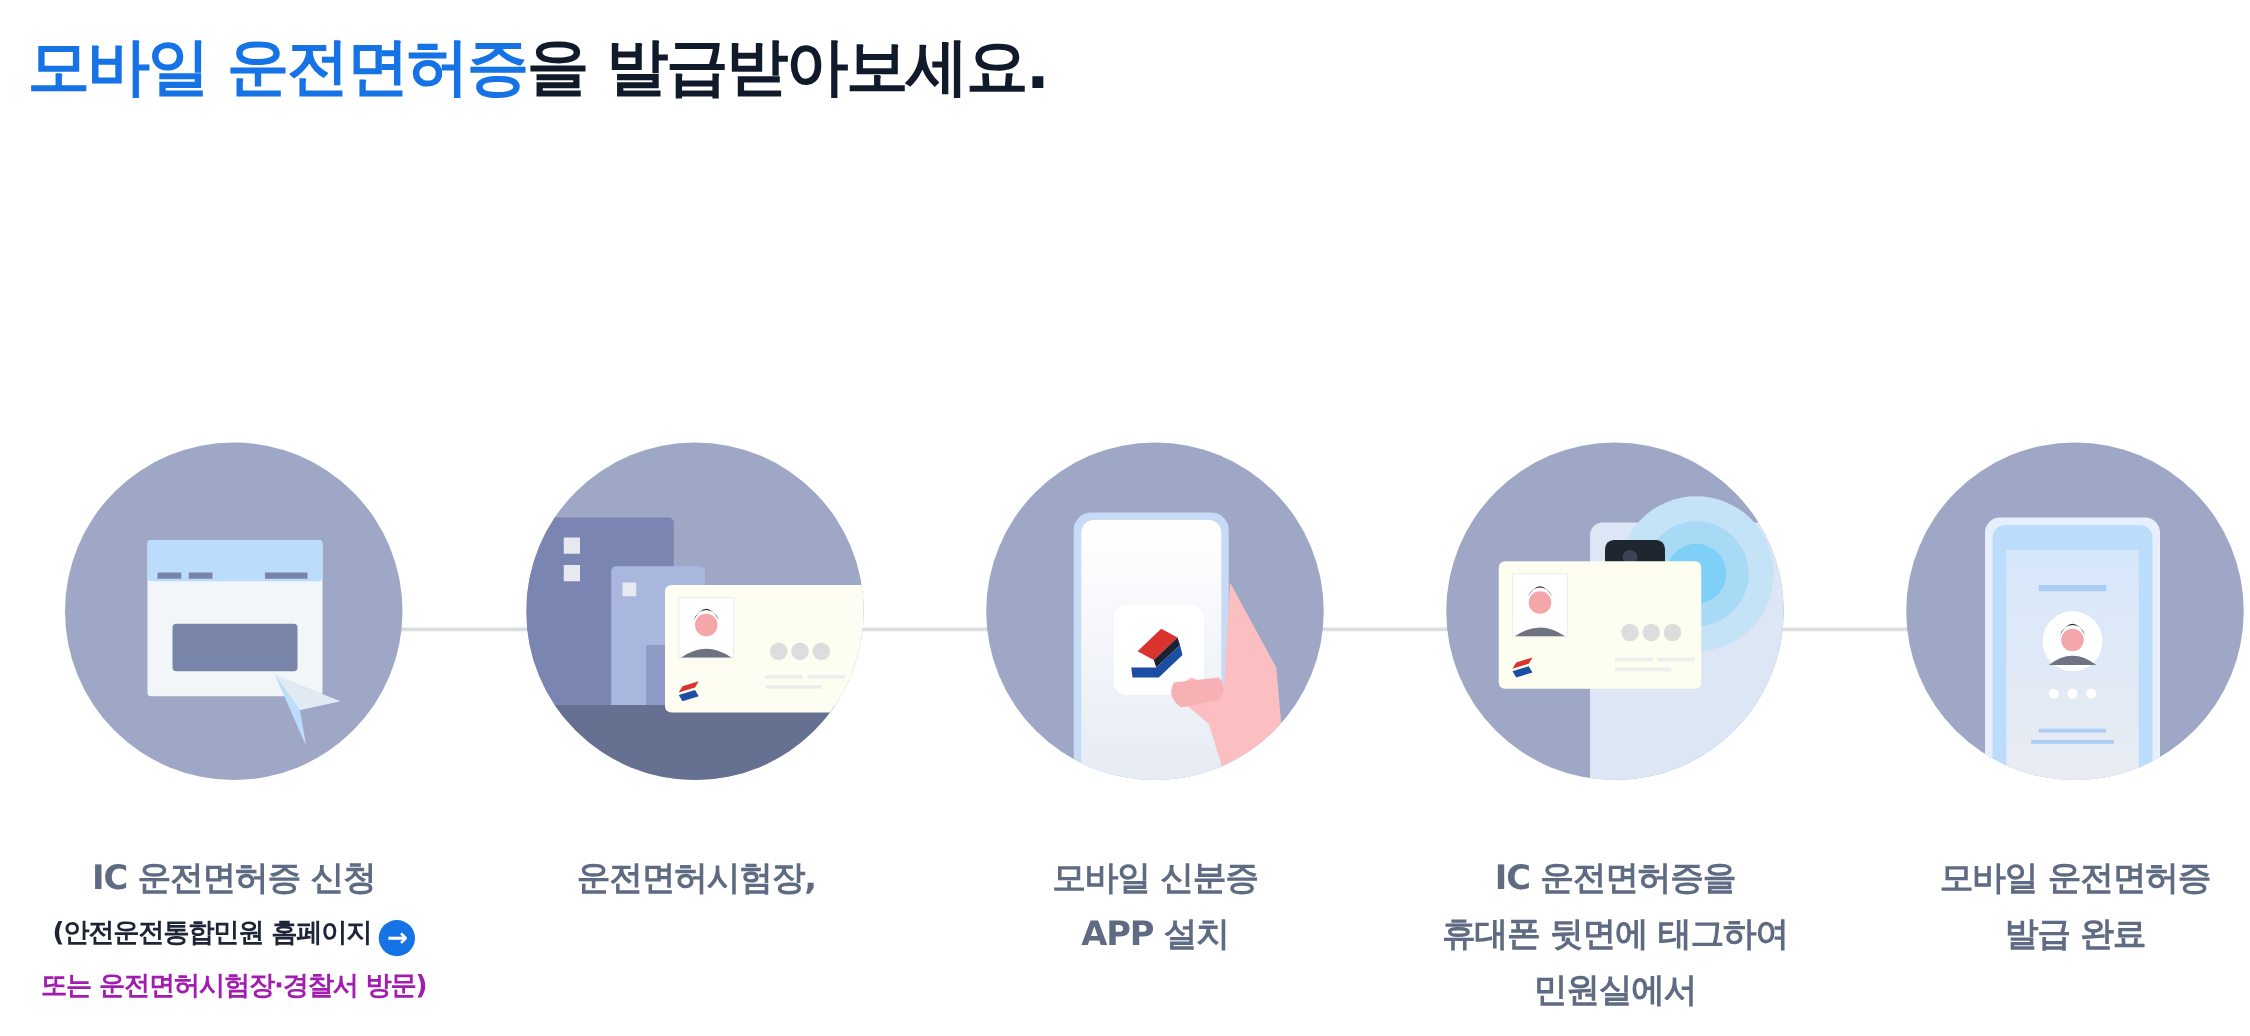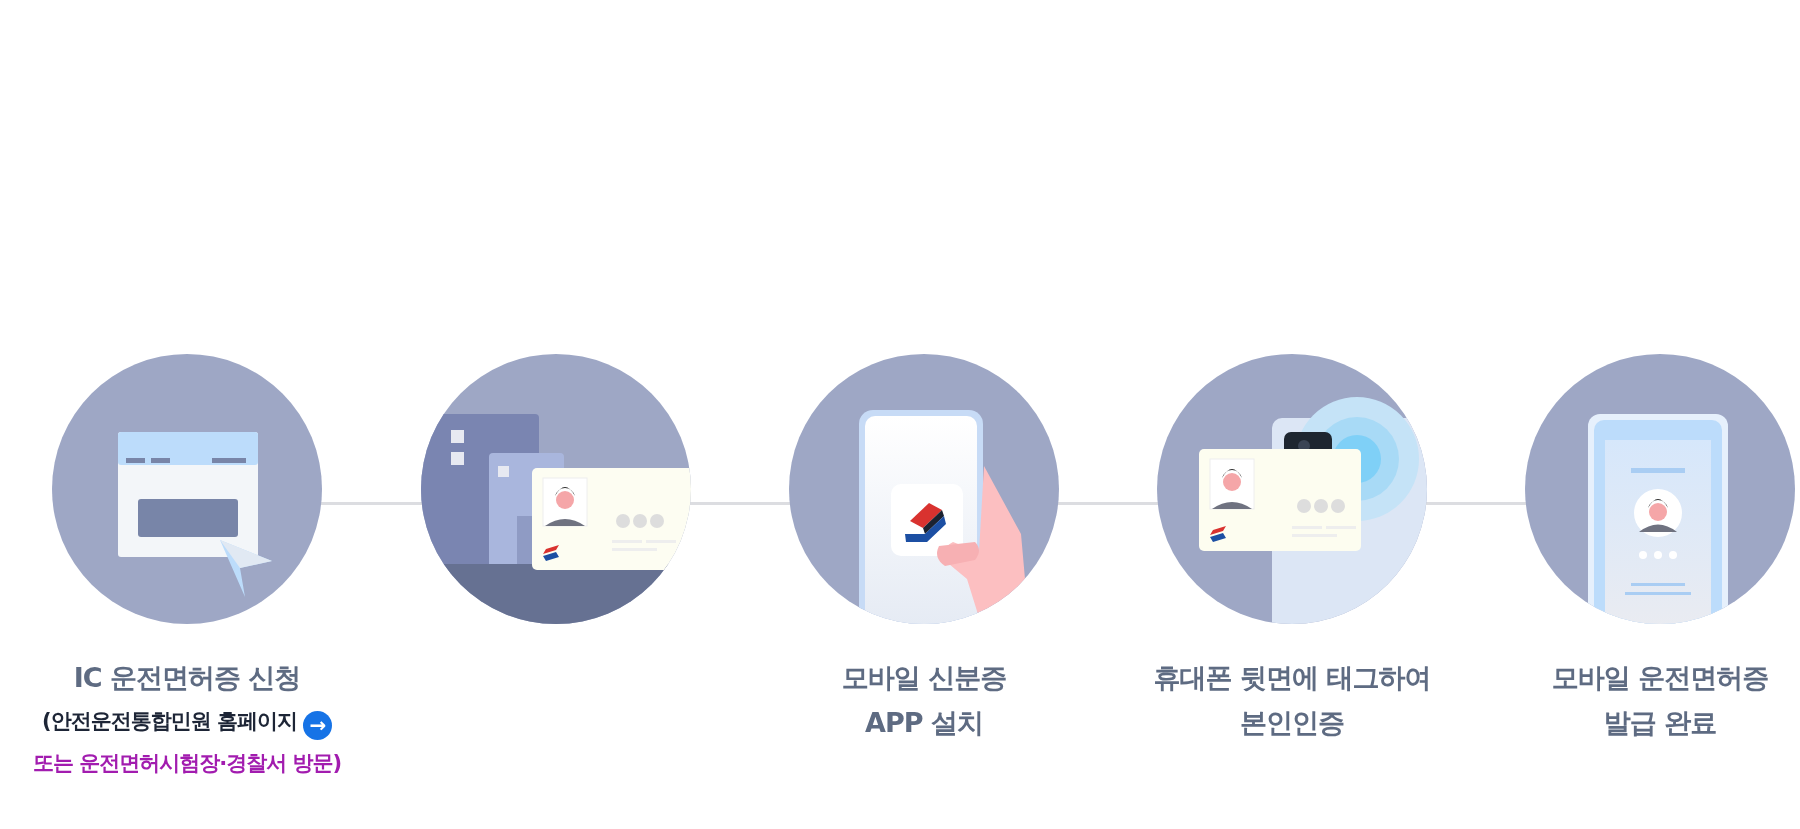--- a/index.html
+++ b/index.html
@@ -19,37 +19,38 @@
   }
 
   .step { position: absolute; top: 354px; width: 270px; }
   .step .circle {
     width: 270px; height: 270px; border-radius: 50%;
     background: #9ea7c5; overflow: hidden; position: relative;
   }
   .step .circle svg { position: absolute; left: 0; top: 0; width: 270px; height: 270px; }
 
   .caption {
-    position: absolute; top: 655px; width: 380px; text-align: center;
+    position: absolute; top: 680px; width: 380px; text-align: center;
     color: #5e6b82; font-size: 27px; font-weight: bold; letter-spacing: -1px;
     line-height: 45px;
   }
   .caption .sub { font-size: 21px; line-height: 42px; font-weight: bold; letter-spacing: -1px; }
   .caption .sub.dark { color: #1d2536; }
   .caption .sub.muted { color: #a21caf; }
   .arrow-btn {
     display: inline-block; width: 29px; height: 29px; border-radius: 50%;
     background: #1673e6; color: #fff; font-size: 20px; line-height: 28px;
     text-align: center; vertical-align: -4px; margin-left: 6px; cursor: pointer;
   }
 </style>
 </head>
 <body>
 
 <div class="headline">
+  <div class="line"><span class="accent">모바일 운전면허증</span><span>을 발급받아보세요.</span></div>
 </div>
 
 <div class="connector"></div>
 
 <div class="step" style="left:52px;">
   <div class="circle">
     <svg viewBox="0 0 270 270">
       <rect x="66" y="78" width="140" height="125" rx="3" fill="#f3f6f9"></rect>
       <rect x="66" y="78" width="140" height="33" rx="3" fill="#bcdcfb"></rect>
       <rect x="74" y="104" width="19" height="5" fill="#7885a8"></rect>
@@ -89,20 +90,21 @@
       <circle cx="236" cy="167" r="7" fill="#dddddd"></circle>
       <rect x="191" y="186" width="30" height="3" fill="#eeeeee"></rect>
       <rect x="225" y="186" width="30" height="3" fill="#eeeeee"></rect>
       <rect x="191" y="194" width="45" height="3" fill="#eeeeee"></rect>
       <polygon points="125,195 138,191 135,196 122,200" fill="#d9322f"></polygon>
       <polygon points="122,202 135,198 138,203 125,207" fill="#1c4fa3"></polygon>
     </svg>
   </div>
 </div>
 <div class="caption" style="left:367px;">
+  <div>운전면허시험장,</div>
 </div>
 
 <div class="step" style="left:789px;">
   <div class="circle">
     <svg viewBox="0 0 270 270">
       <defs>
         <linearGradient id="g3" x1="0" y1="0" x2="0" y2="1">
           <stop offset="0" stop-color="#ffffff"></stop>
             <stop offset="1" stop-color="#e3e9f3"></stop>
         </linearGradient>
@@ -142,22 +144,23 @@
       <circle cx="181" cy="152" r="7" fill="#dddddd"></circle>
       <rect x="135" y="172" width="30" height="3" fill="#eeeeee"></rect>
       <rect x="169" y="172" width="30" height="3" fill="#eeeeee"></rect>
       <rect x="135" y="180" width="45" height="3" fill="#eeeeee"></rect>
       <polygon points="56,176 69,172 66,177 53,181" fill="#d9322f"></polygon>
       <polygon points="53,183 66,179 69,184 56,188" fill="#1c4fa3"></polygon>
     </svg>
   </div>
 </div>
 <div class="caption" style="left:1102px;">
+  <div>IC 운전면허증을</div>
   <div>휴대폰 뒷면에 태그하여</div>
-  <div>본인인증</div>
+  <div>민원실에서</div>
 </div>
 
 <div class="step" style="left:1525px;">
   <div class="circle">
     <svg viewBox="0 0 270 270">
       <defs>
         <linearGradient id="g5" x1="0" y1="0" x2="0" y2="1">
           <stop offset="0" stop-color="#d6e7fb"></stop>
             <stop offset="1" stop-color="#ececf0"></stop>
         </linearGradient>

